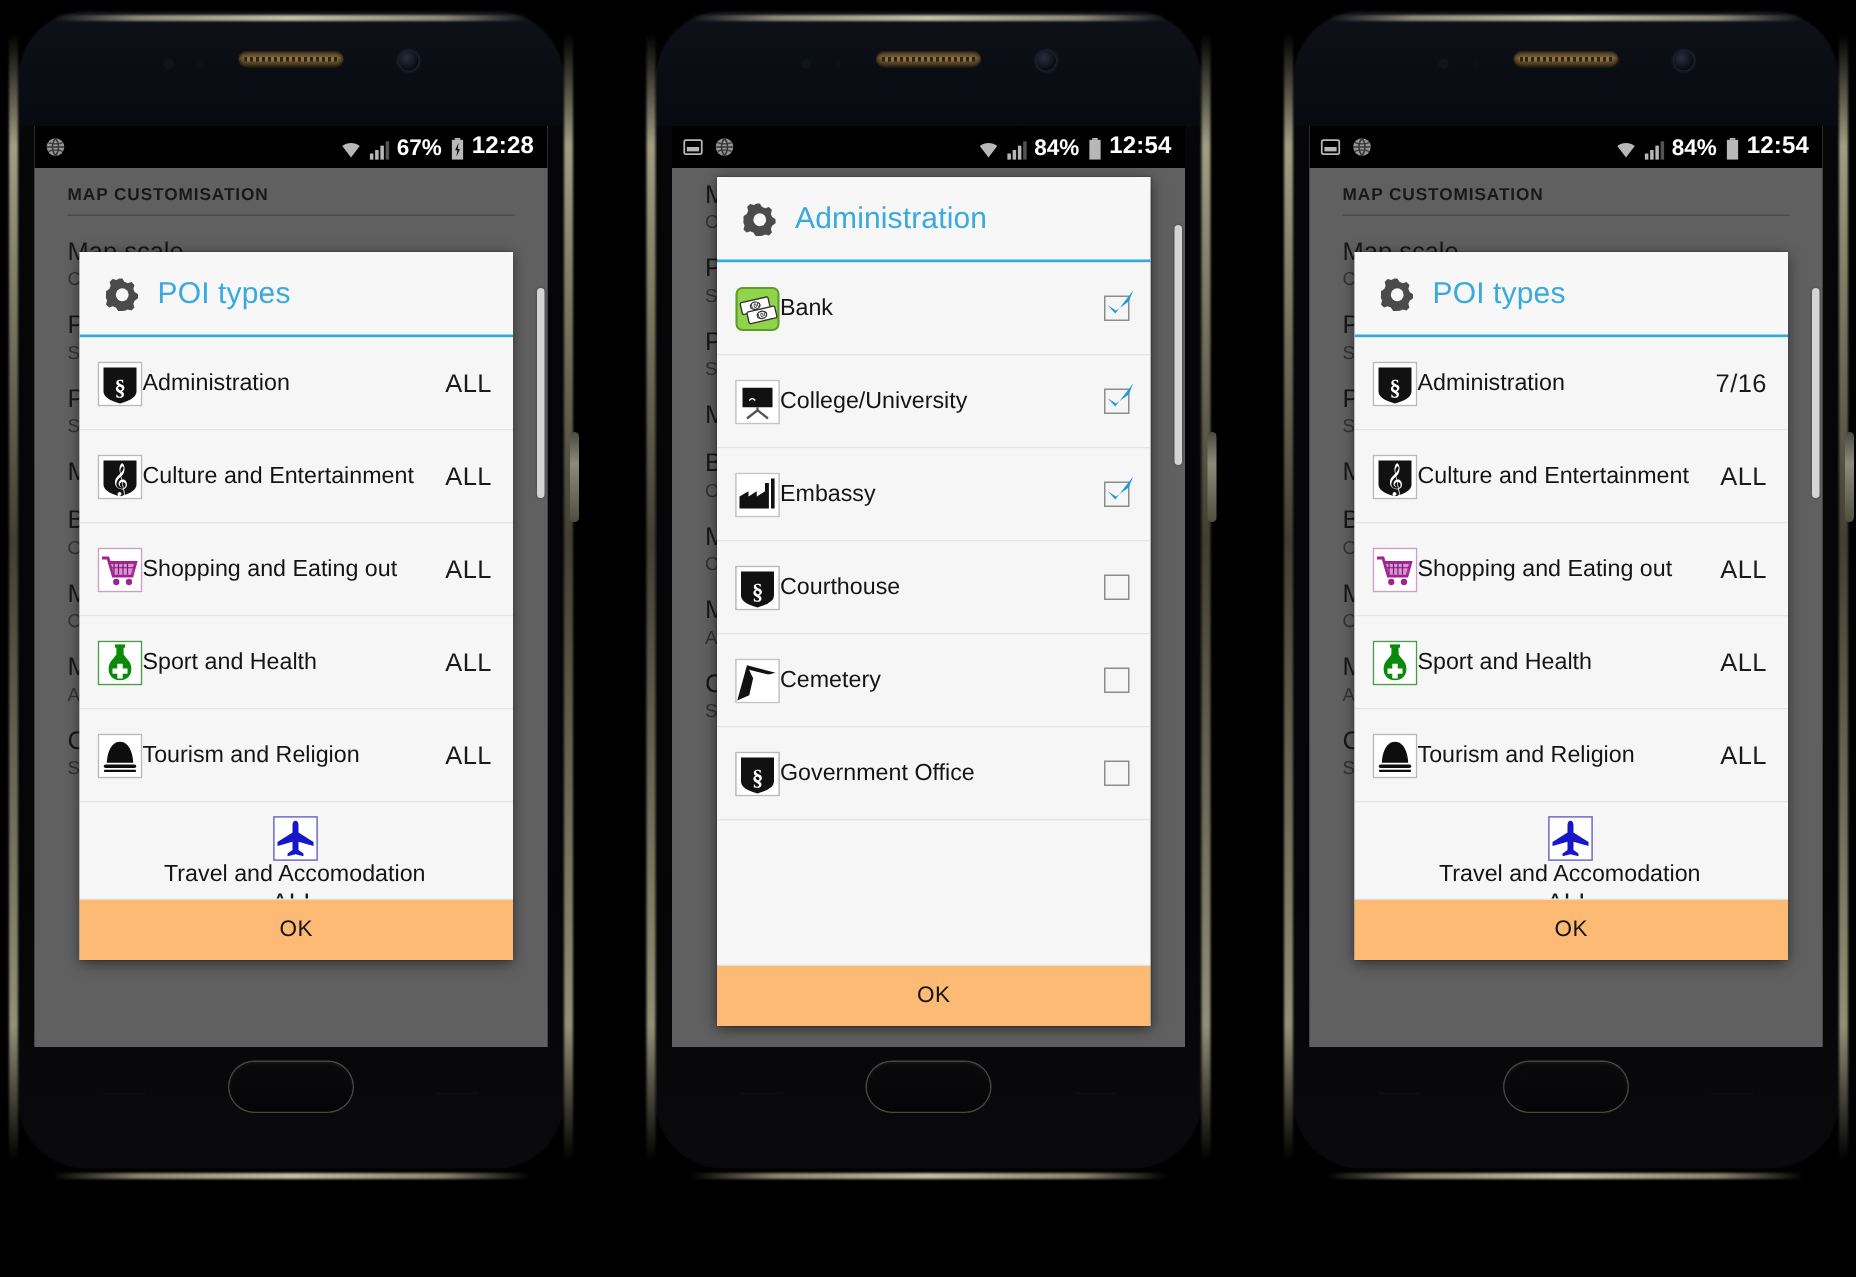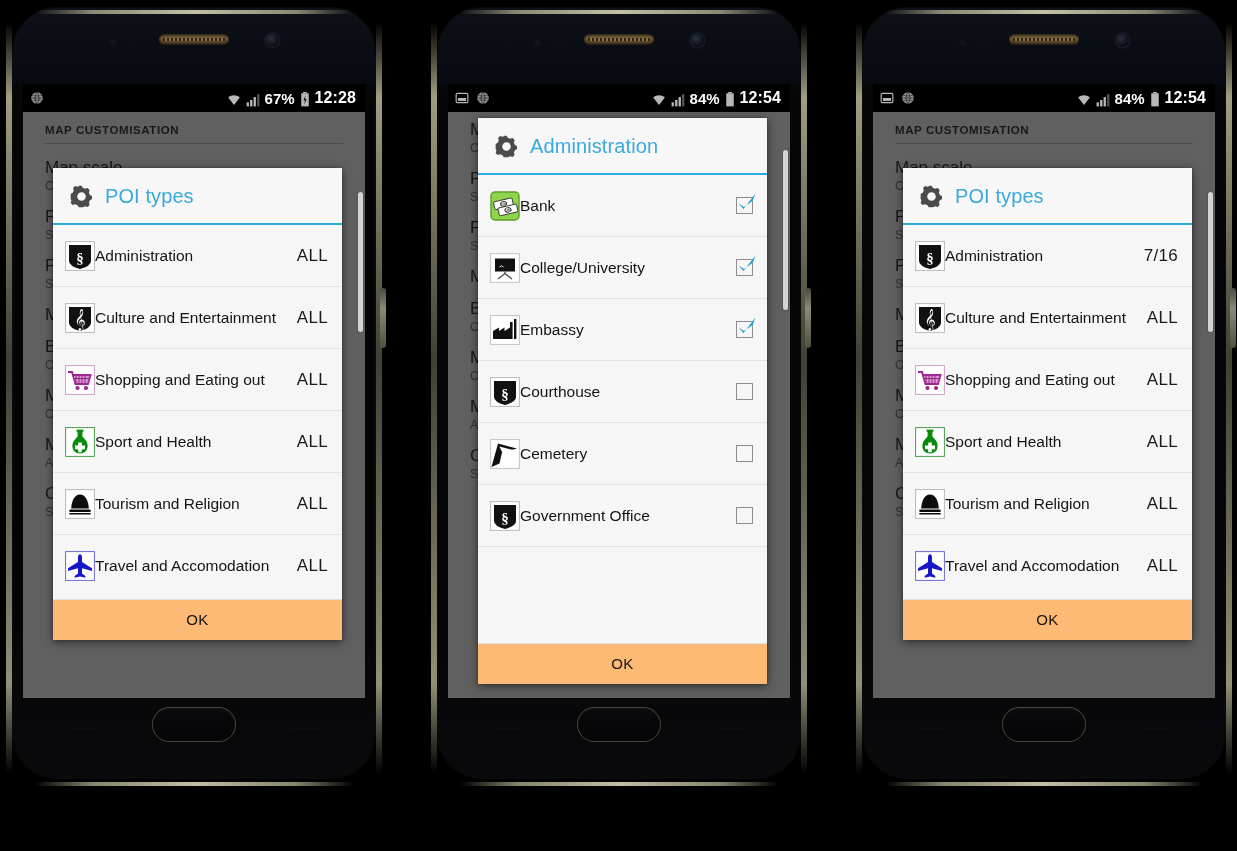--- a/index.html
+++ b/index.html
@@ -135,21 +135,21 @@
   }
   .gear{ width:25px; height:25px; flex:none; }
   .dlg-title{ color:#3aa9de; font-size:20px; font-weight:400; letter-spacing:.1px; }
 
   .dlg-list{ background:#f6f6f6; overflow:hidden; position:relative; }
   .row{
     display:flex; align-items:center; 
     padding:9px 14px 9px 12px; min-height:62px;
     border-bottom:1px solid #e4e4e4; background:#f6f6f6;
   }
-  .row:last-child{ border-bottom:none; }
+  .row:last-child{ border-bottom:none;flex-direction:column; }
   .ic{ width:30px; height:30px; flex:none; }
   .row-label{ flex:1; font-size:15.5px; color:#141414; line-height:1.14; }
   .row-value{ font-size:17px; color:#1a1a1a; letter-spacing:.3px; white-space:nowrap; }
 
   .cbx{ position:relative; width:17px; height:17px; flex:none; }
   .cbx .box{ position:absolute; inset:0; border:1.6px solid #8d8d8d; background:#f6f6f6; }
   .cbx .tick{ position:absolute; left:-2px; top:-6px; width:24px; height:24px; }
 
   .dlg-foot{
     border-top:1px solid #e0e0e0; background:#fdba74;

